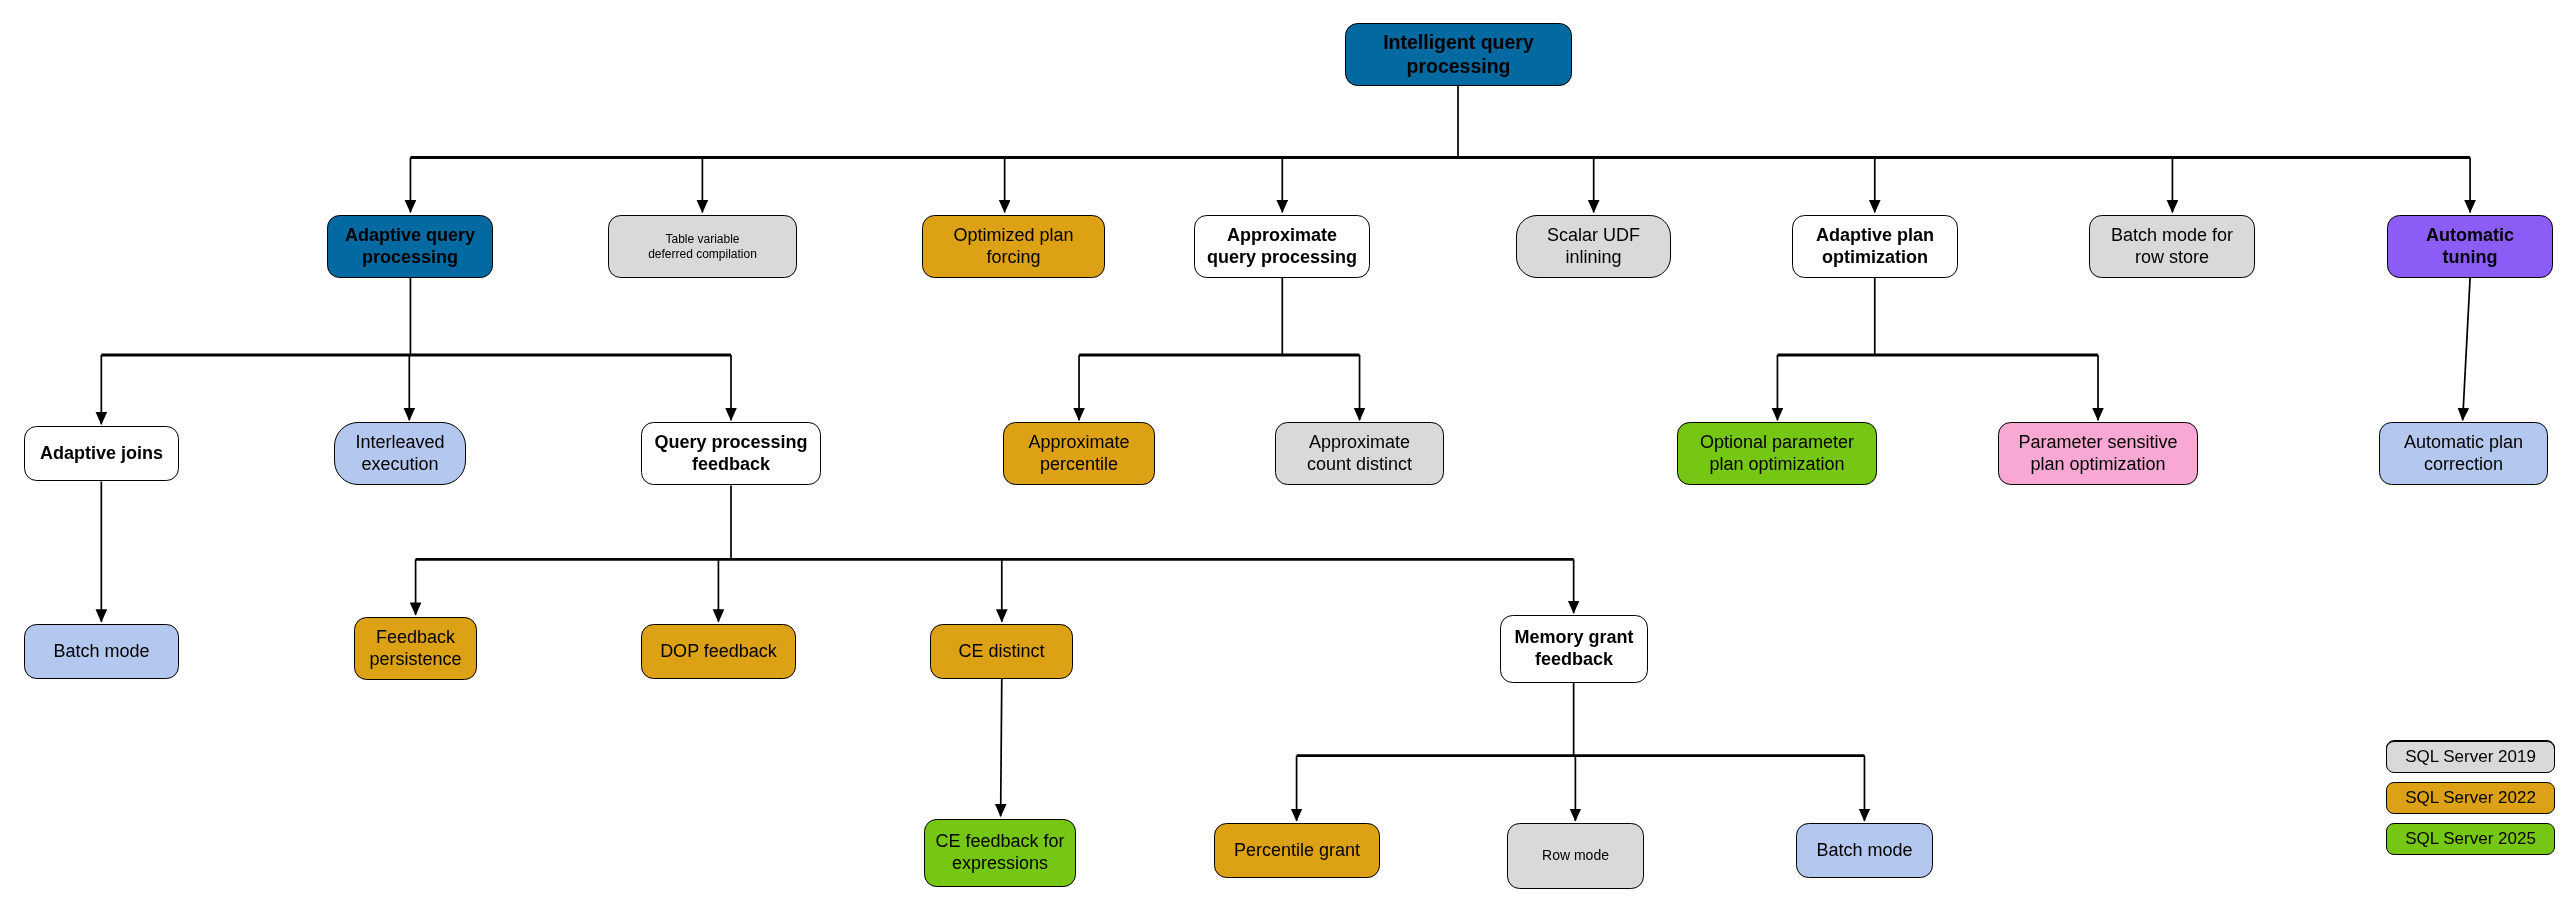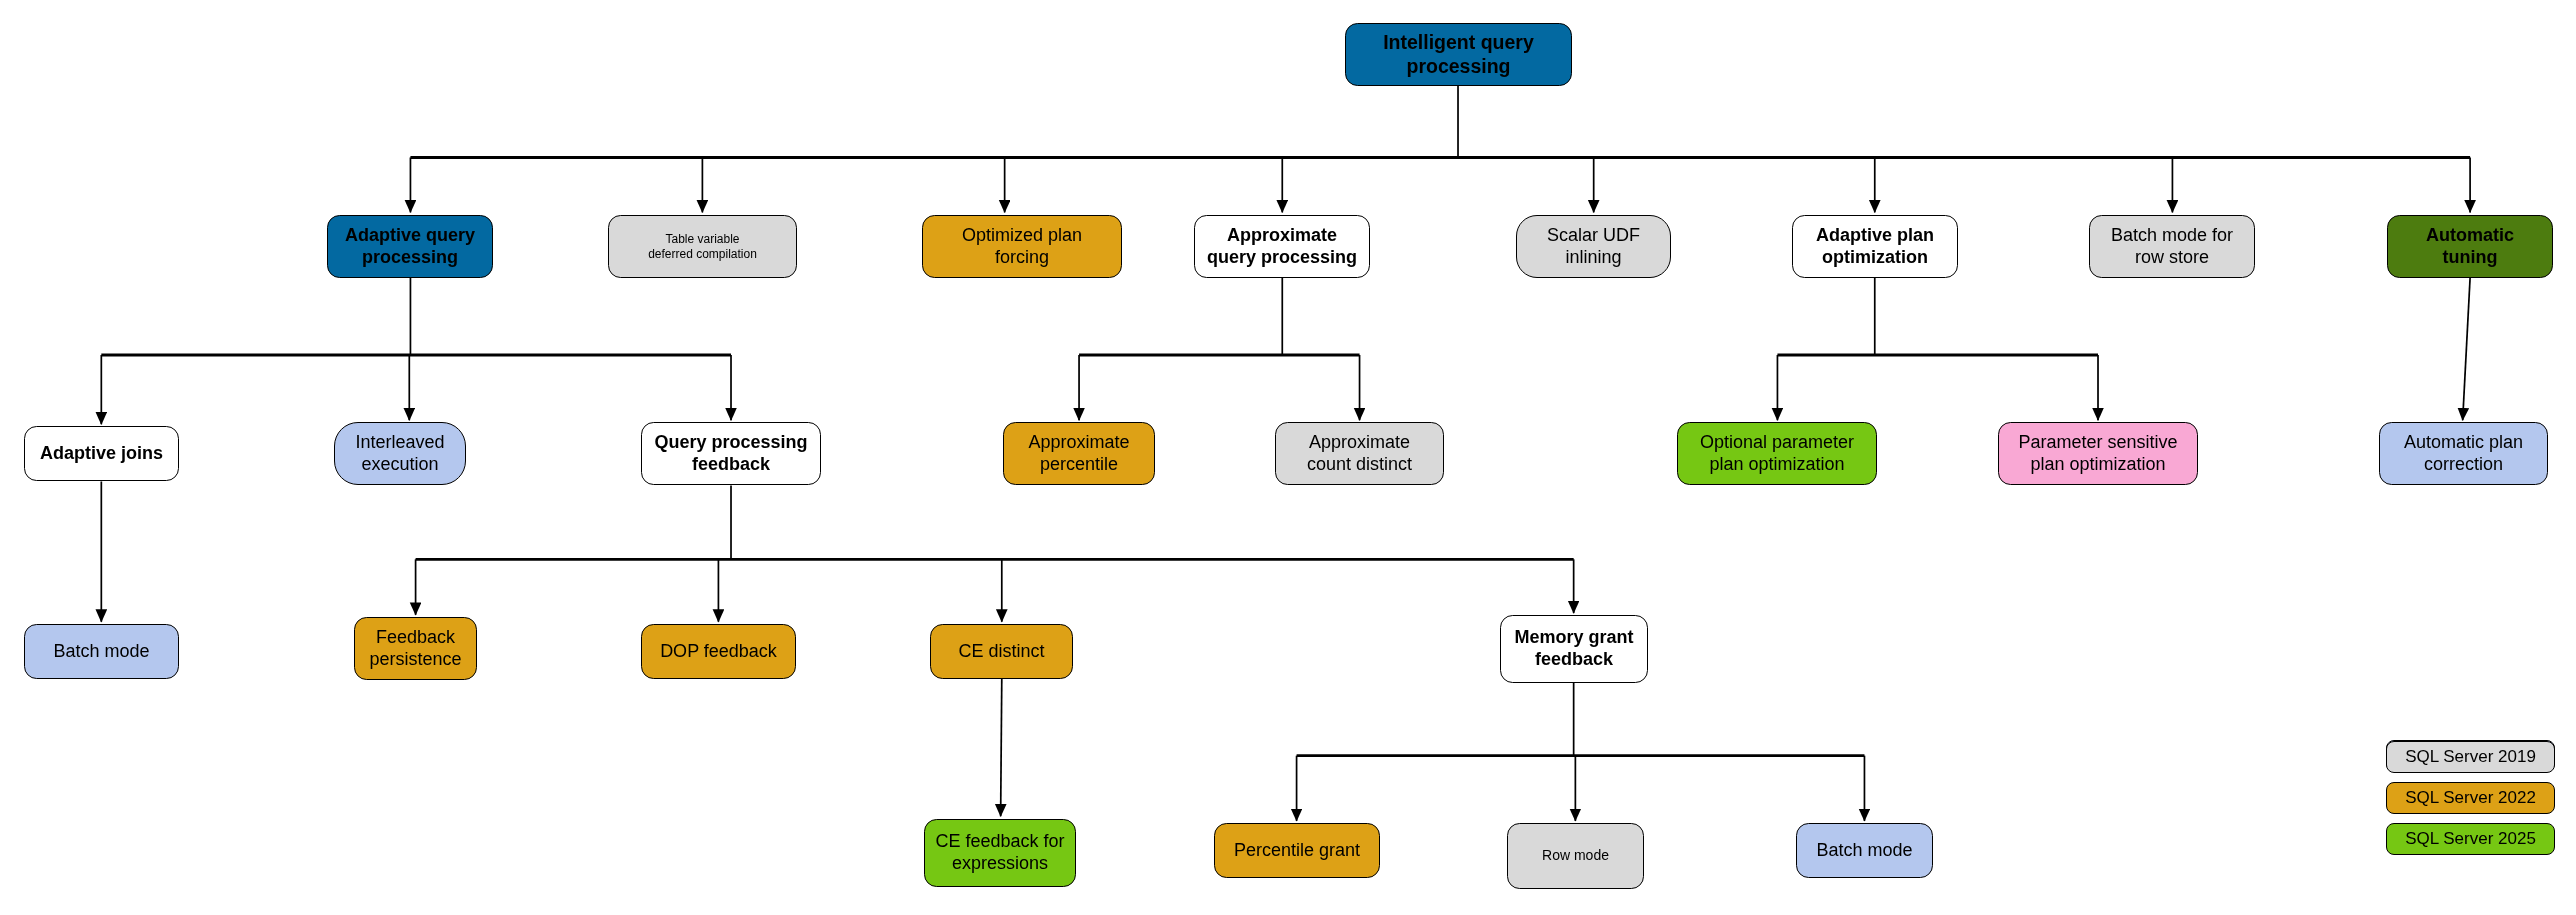--- a/index.html
+++ b/index.html
@@ -71,41 +71,41 @@
 processing</span>
     </div>
     <div class="node" style="left: 327px; top: 215px; width: 166px; height: 63px; background: #0369a1; font-size: 18px; font-weight: 700; border-radius: 12.6px;">
       <span class="lbl">Adaptive query
 processing</span>
     </div>
     <div class="node" style="left: 608px; top: 215px; width: 189px; height: 63px; background: rgb(217, 217, 217); font-size: 12px; font-weight: 400; border-radius: 12.6px;">
       <span class="lbl">Table variable
 deferred compilation</span>
     </div>
-    <div class="node" style="left: 922px; top: 215px; width: 200px; height: 63px; background: rgb(221, 161, 22); font-size: 18px; font-weight: 400; border-radius: 12.6px;">
+    <div class="node" style="left: 922px; top: 215px; width: 183px; height: 63px; background: rgb(221, 161, 22); font-size: 18px; font-weight: 400; border-radius: 12.6px;">
       <span class="lbl">Optimized plan
 forcing</span>
     </div>
     <div class="node" style="left: 1194px; top: 215px; width: 176px; height: 63px; background: rgb(255, 255, 255); font-size: 18px; font-weight: 700; border-radius: 12.6px;">
       <span class="lbl">Approximate
 query processing</span>
     </div>
     <div class="node" style="left: 1516px; top: 215px; width: 155px; height: 63px; background: rgb(217, 217, 217); font-size: 18px; font-weight: 400; border-radius: 21px;">
       <span class="lbl">Scalar UDF
 inlining</span>
     </div>
     <div class="node" style="left: 1792px; top: 215px; width: 166px; height: 63px; background: rgb(255, 255, 255); font-size: 18px; font-weight: 700; border-radius: 12.6px;">
       <span class="lbl">Adaptive plan
 optimization</span>
     </div>
     <div class="node" style="left: 2089px; top: 215px; width: 166px; height: 63px; background: rgb(217, 217, 217); font-size: 18px; font-weight: 400; border-radius: 12.6px;">
       <span class="lbl">Batch mode for
 row store</span>
     </div>
-    <div class="node" style="left: 2387px; top: 215px; width: 166px; height: 63px; background: #4d7c0f; font-size: 18px; font-weight: 700; border-radius: 12.6px;">
+    <div class="node" style="left: 2387px; top: 215px; width: 166px; height: 63px; background: #8b5cf6; font-size: 18px; font-weight: 700; border-radius: 12.6px;">
       <span class="lbl">Automatic
 tuning</span>
     </div>
     <div class="node" style="left: 24px; top: 426px; width: 155px; height: 55px; background: rgb(255, 255, 255); font-size: 18px; font-weight: 700; border-radius: 12.6px;">
       <span class="lbl">Adaptive joins</span>
     </div>
     <div class="node" style="left: 334px; top: 422px; width: 132px; height: 63px; background: rgb(180, 199, 238); font-size: 18px; font-weight: 400; border-radius: 24px;">
       <span class="lbl">Interleaved
 execution</span>
     </div>

